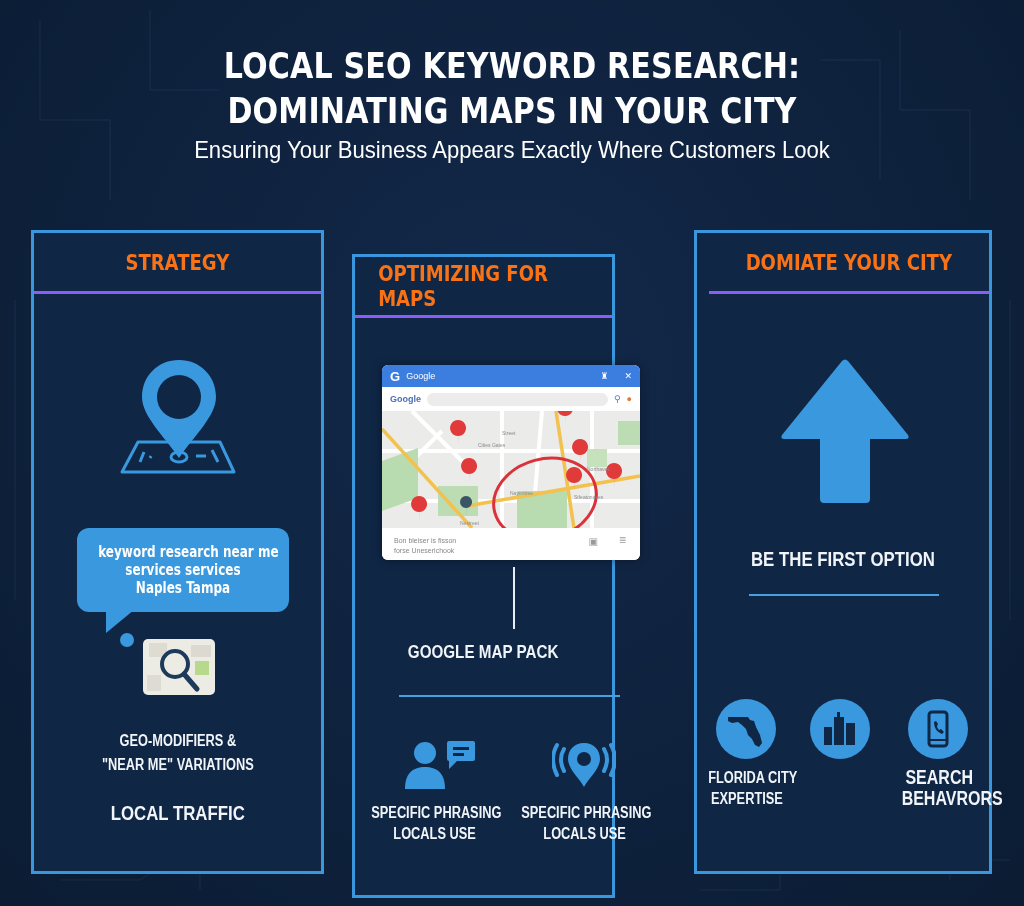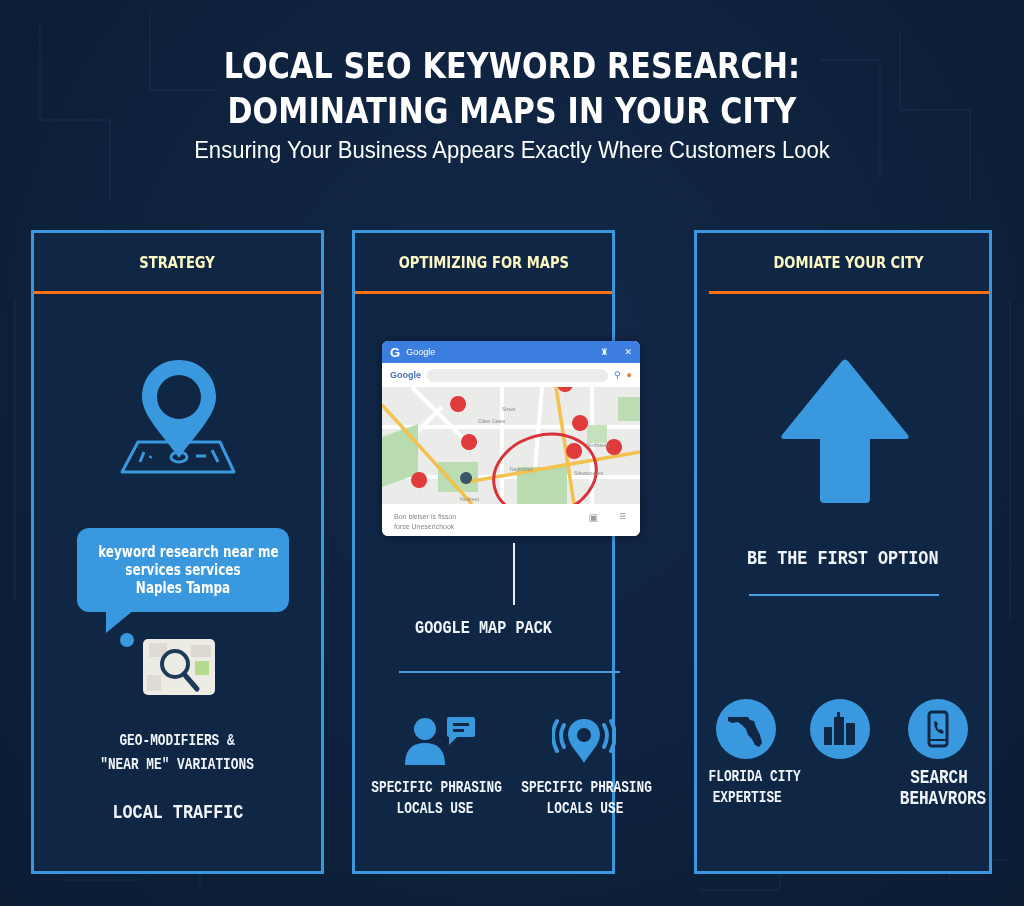--- a/index.html
+++ b/index.html
@@ -24,33 +24,33 @@
     position: absolute; left: 0; right: 0; top: 136px;
     text-align: center; font-size: 24px; color: #ffffff;
     transform: scaleX(0.92); transform-origin: center;
     font-family: "Liberation Sans", sans-serif;
   }
   .panel {
     position: absolute; top: 230px; height: 644px;
     border: 3px solid #3b97dd; background: #0f2645;
   }
   .panel .head {
-    height: 61px; border-bottom: 3px solid #f97316;
+    height: 61px; border-bottom: 3px solid #8b5cf6;
     display: flex; align-items: center; justify-content: center;
-    font-weight: 700; font-size: 16px; color: #fef9c3;
+    font-weight: 700; font-size: 22px; color: #f97316;
     font-family: "DejaVu Sans", sans-serif;
   }
   .panel .head span { display: inline-block; transform: scaleX(0.82); }
   .cond { display: inline-block; transform: scaleX(0.8); white-space: nowrap; }
   .label {
     position: absolute; left: 0; right: 0; text-align: center;
-    font-weight: 700; color: #f1f5f9; font-family: Liberation Mono, monospace;
+    font-weight: 700; color: #f1f5f9; font-family: Liberation Sans, sans-serif;
   }
   #p1 { left: 31px; width: 293px; }
-  #p2 { left: 352px; width: 263px; }
+  #p2 { left: 352px; width: 263px; margin-top: 24px; }
   #p3 { left: 694px; width: 298px; padding-left: 12px; }
 
   .bubble {
     position: absolute; left: 43px; top: 295px; width: 212px; height: 84px;
     background: #3a98de; border-radius: 12px; text-align: center;
     font-size: 15px; line-height: 18px; color: #fff; padding-top: 15px;
     font-family: "DejaVu Sans", sans-serif; font-weight: 700;
   }
   .bubble .ln { display: block; transform: scaleX(0.8); white-space: nowrap; }
   .bubble-tail {

